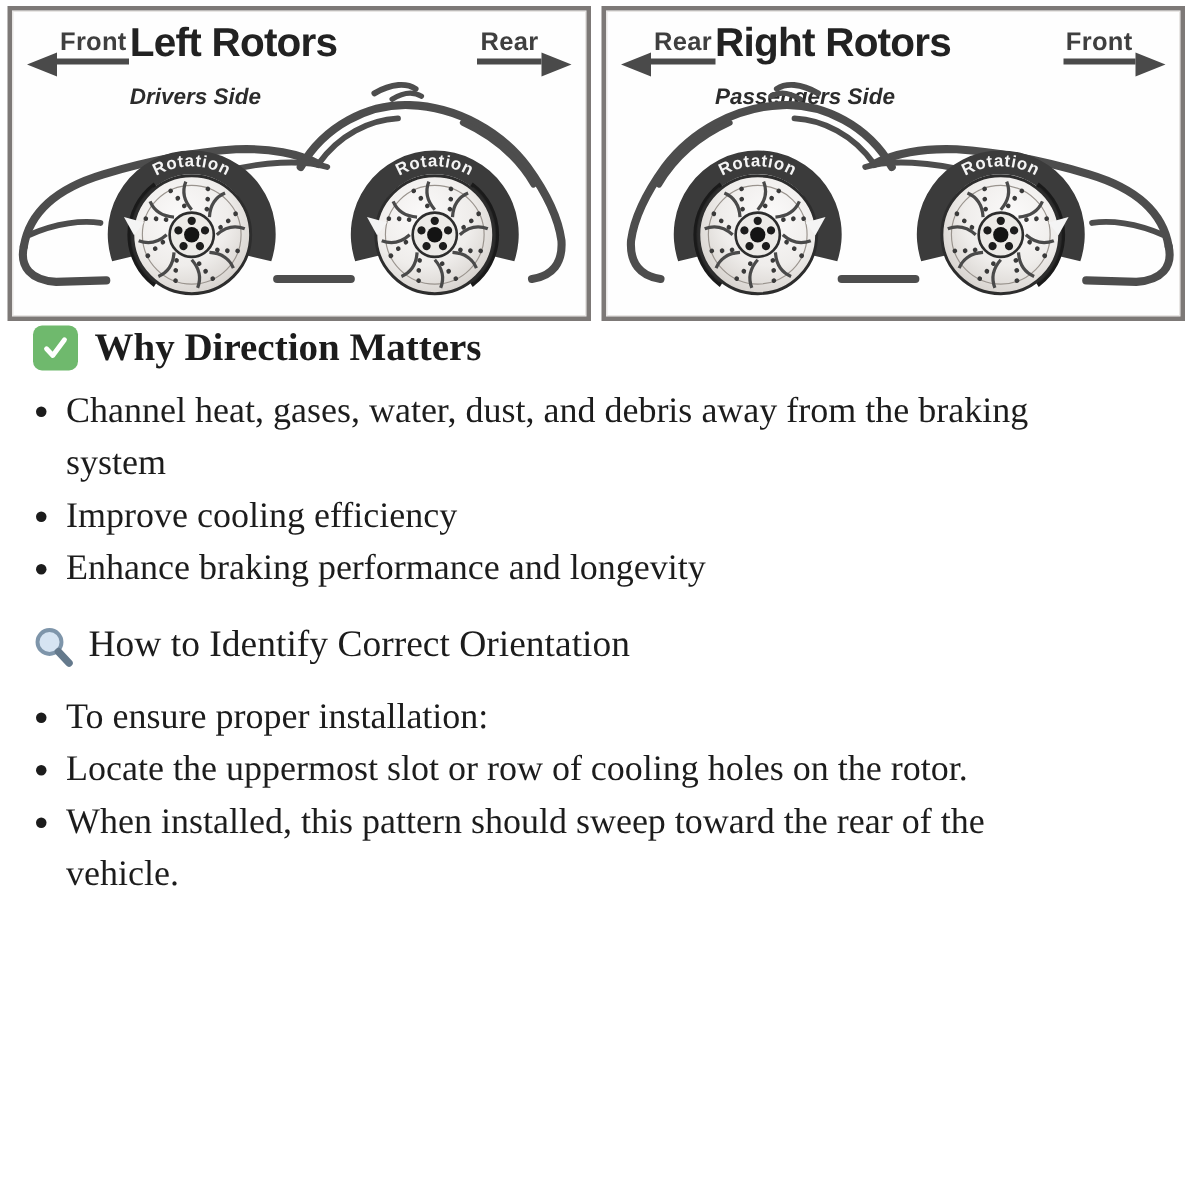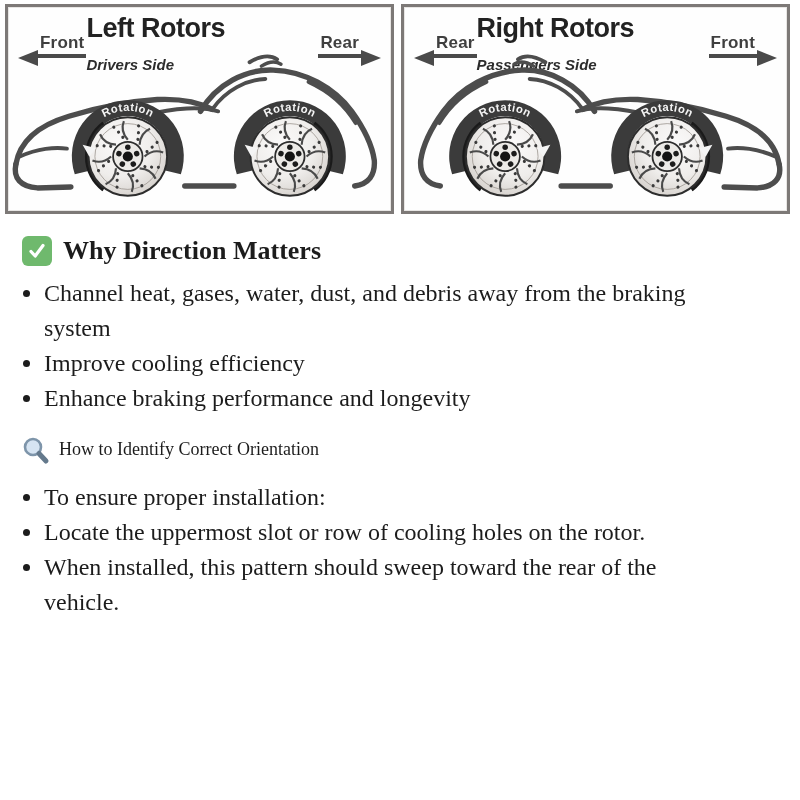--- a/index.html
+++ b/index.html
@@ -5,47 +5,47 @@
   html,body{margin:0;padding:0;}
   body{width:800px;height:800px;background:#ffffff;overflow:hidden;
        font-family:"Liberation Serif",serif;color:#1c1c1c;}
 
   
   .diagram{display:flex;gap:7px;padding:4px 5px 0 5px;}
   .panel{width:383px;height:204px;border:3px solid #7d7977;background:#fefefe;
          position:relative;box-shadow:inset 0 0 0 1px #e8e6e4;}
   .panel-header{display:flex;justify-content:space-between;align-items:flex-start;
                 padding:8px 10px 0 10px;}
-  .dir-arrow{display:flex;align-items:flex-end;margin-top:18px;}
+  .dir-arrow{display:flex;align-items:flex-end;margin-top:3px;}
   .dir-lbl{font-family:"Liberation Sans",sans-serif;font-weight:bold;font-size:17px;
            letter-spacing:.2px;color:#3f3f3f;border-bottom:4px solid #4a4a4a;
            padding:0 2px 1px 2px;}
   .tri-l{width:0;height:0;border-top:8px solid transparent;border-bottom:8px solid transparent;
          border-right:20px solid #4a4a4a;margin-bottom:-8px;}
   .tri-r{width:0;height:0;border-top:8px solid transparent;border-bottom:8px solid transparent;
          border-left:20px solid #4a4a4a;margin-bottom:-8px;}
   .title-block{flex:1;line-height:1.02;}
   .panel-title{font-family:"Liberation Sans",sans-serif;font-weight:800;font-size:27px;
                letter-spacing:-.5px;color:#222;}
   .panel-sub{font-family:"Liberation Sans",sans-serif;font-weight:bold;font-style:italic;
              font-size:15px;color:#2c2c2c;margin-top:14px;}
   .car-svg{position:absolute;left:0;top:42px;width:383px;height:160px;display:block;}
 
   
   .article{padding:0 40px 0 22px;font-size:24px;line-height:35px;}
   .intro{margin:13px 0 0 0;max-width:748px;}
-  .h2row{margin-top:19px;display:flex;align-items:center;gap:11px;
+  .h2row{display:flex;align-items:center;gap:11px;
          font-weight:bold;font-size:26px;line-height:36px;}
   .check-icon{width:30px;height:30px;border-radius:6px;background:#6fb96d;
               display:inline-flex;align-items:center;justify-content:center;flex:0 0 auto;}
   .lead{margin-top:15px;}
   ul{margin:7px 0 0 0;padding-left:22px;list-style:disc;}
   li{max-width:660px;}
   .h3row{margin-top:15px;display:flex;align-items:center;gap:9px;
-         font-weight:normal;font-size:18px;line-height:36px;}
+         font-weight:normal;font-size:25px;line-height:36px;}
   .mag-icon{flex:0 0 auto;margin-top:3px;}
   ul.second{margin-top:13px;}
 </style>
 </head>
 <body>
 
 <div class="diagram">
 
   <div class="panel">
     <div class="panel-header">

